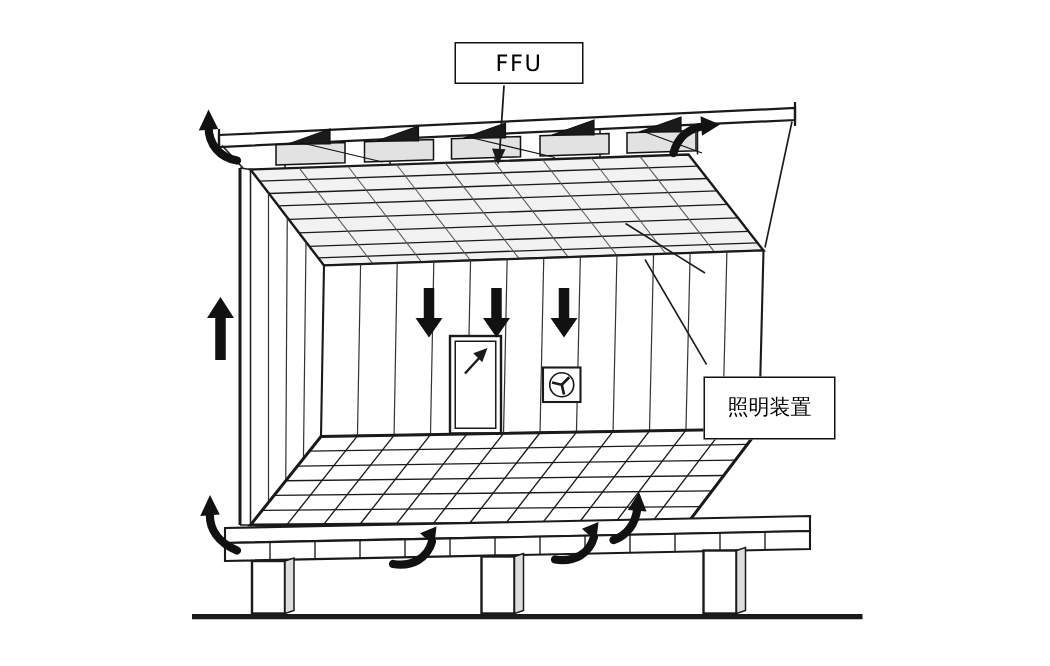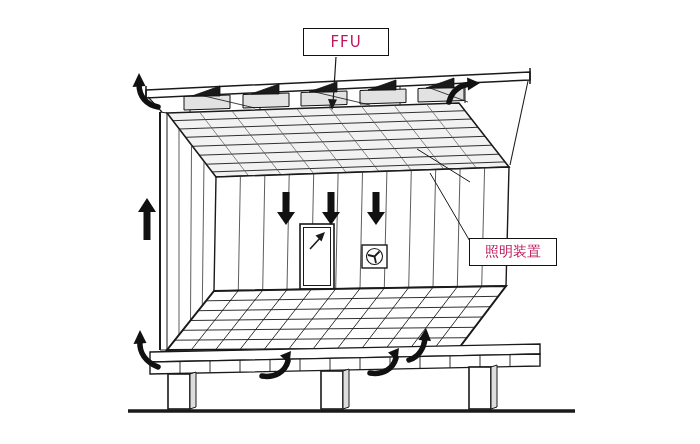--- a/index.html
+++ b/index.html
@@ -1,28 +1,28 @@
 <!DOCTYPE html>
 <html><head>
 <meta charset="utf-8">
 <style>
   html,body{margin:0;padding:0;background:#fff;}
   .stage{
     position:relative;width:700px;height:444px;background:#ffffff;overflow:hidden;
-    font-family:"DejaVu Sans","Liberation Sans",sans-serif;color:#be185d;
+    font-family:"DejaVu Sans","Liberation Sans",sans-serif;color:#000000;
   }
   .stage svg{position:absolute;left:0;top:0;}
   .label-box{
     position:absolute;display:flex;align-items:center;justify-content:center;
     border:1.5px solid #111;background:#fff;box-sizing:border-box;
     white-space:nowrap;
   }
   .label-ffu{left:303px;top:28px;width:86px;height:28px;font-size:15px;letter-spacing:1px;}
   .label-frame{left:469px;top:166px;width:129px;height:30px;font-size:14px;padding:0 4px;}
-  .label-light{left:469px;top:238px;width:88px;height:28px;font-size:14px;}
+  .label-light{left:469px;top:251px;width:88px;height:42px;font-size:14px;}
 </style>
 </head>
 <body>
 
 <div class="stage">
 
 <svg width="700" height="444" viewBox="0 0 700 444">
 
   <g stroke="#1a1a1a" fill="none" stroke-width="1.5">
     <polygon points="146,90 530,72 530,80 146,98" fill="#fff"></polygon>

